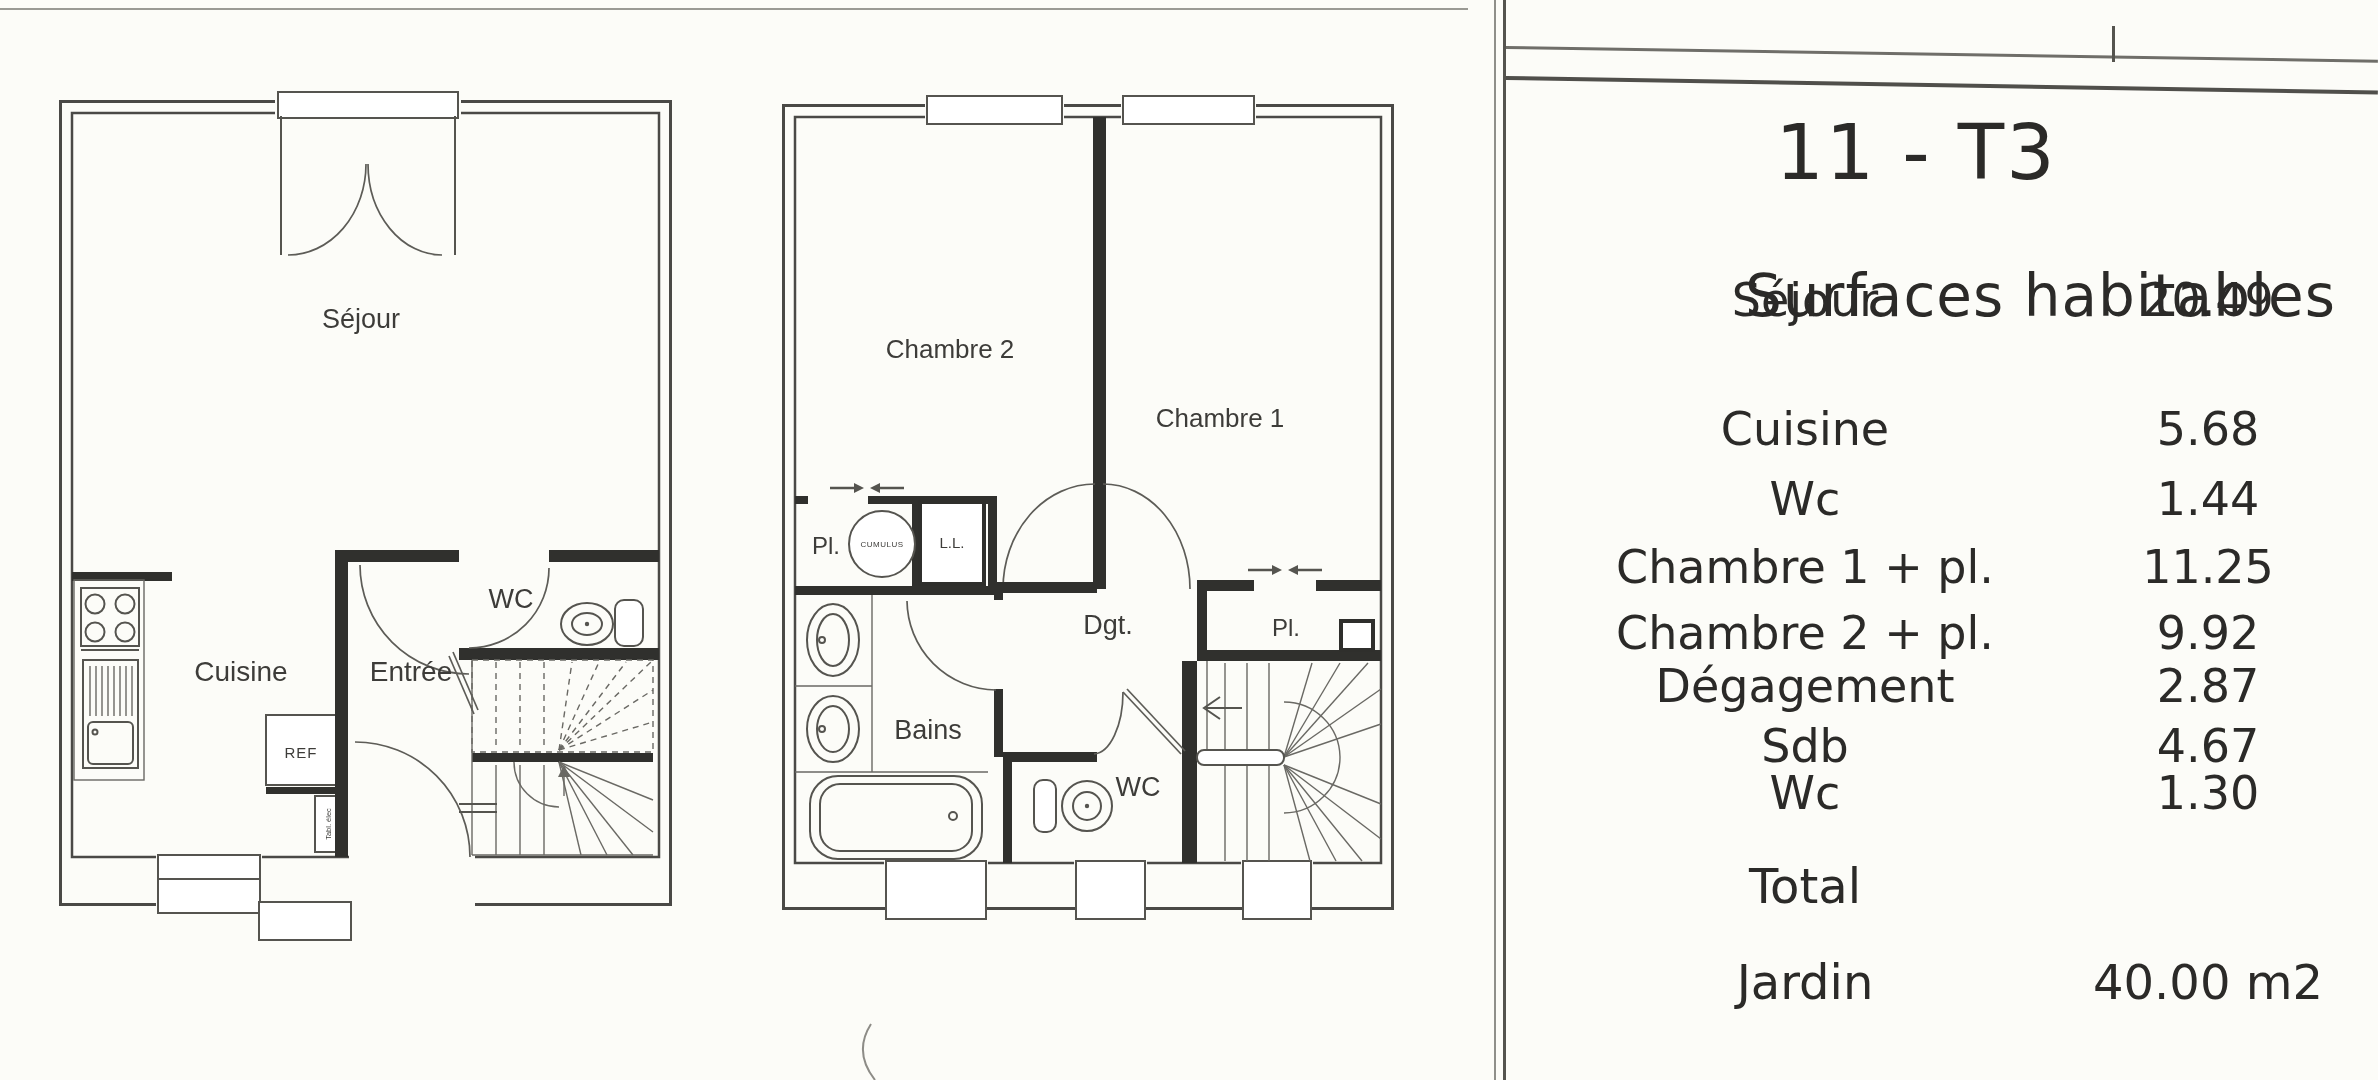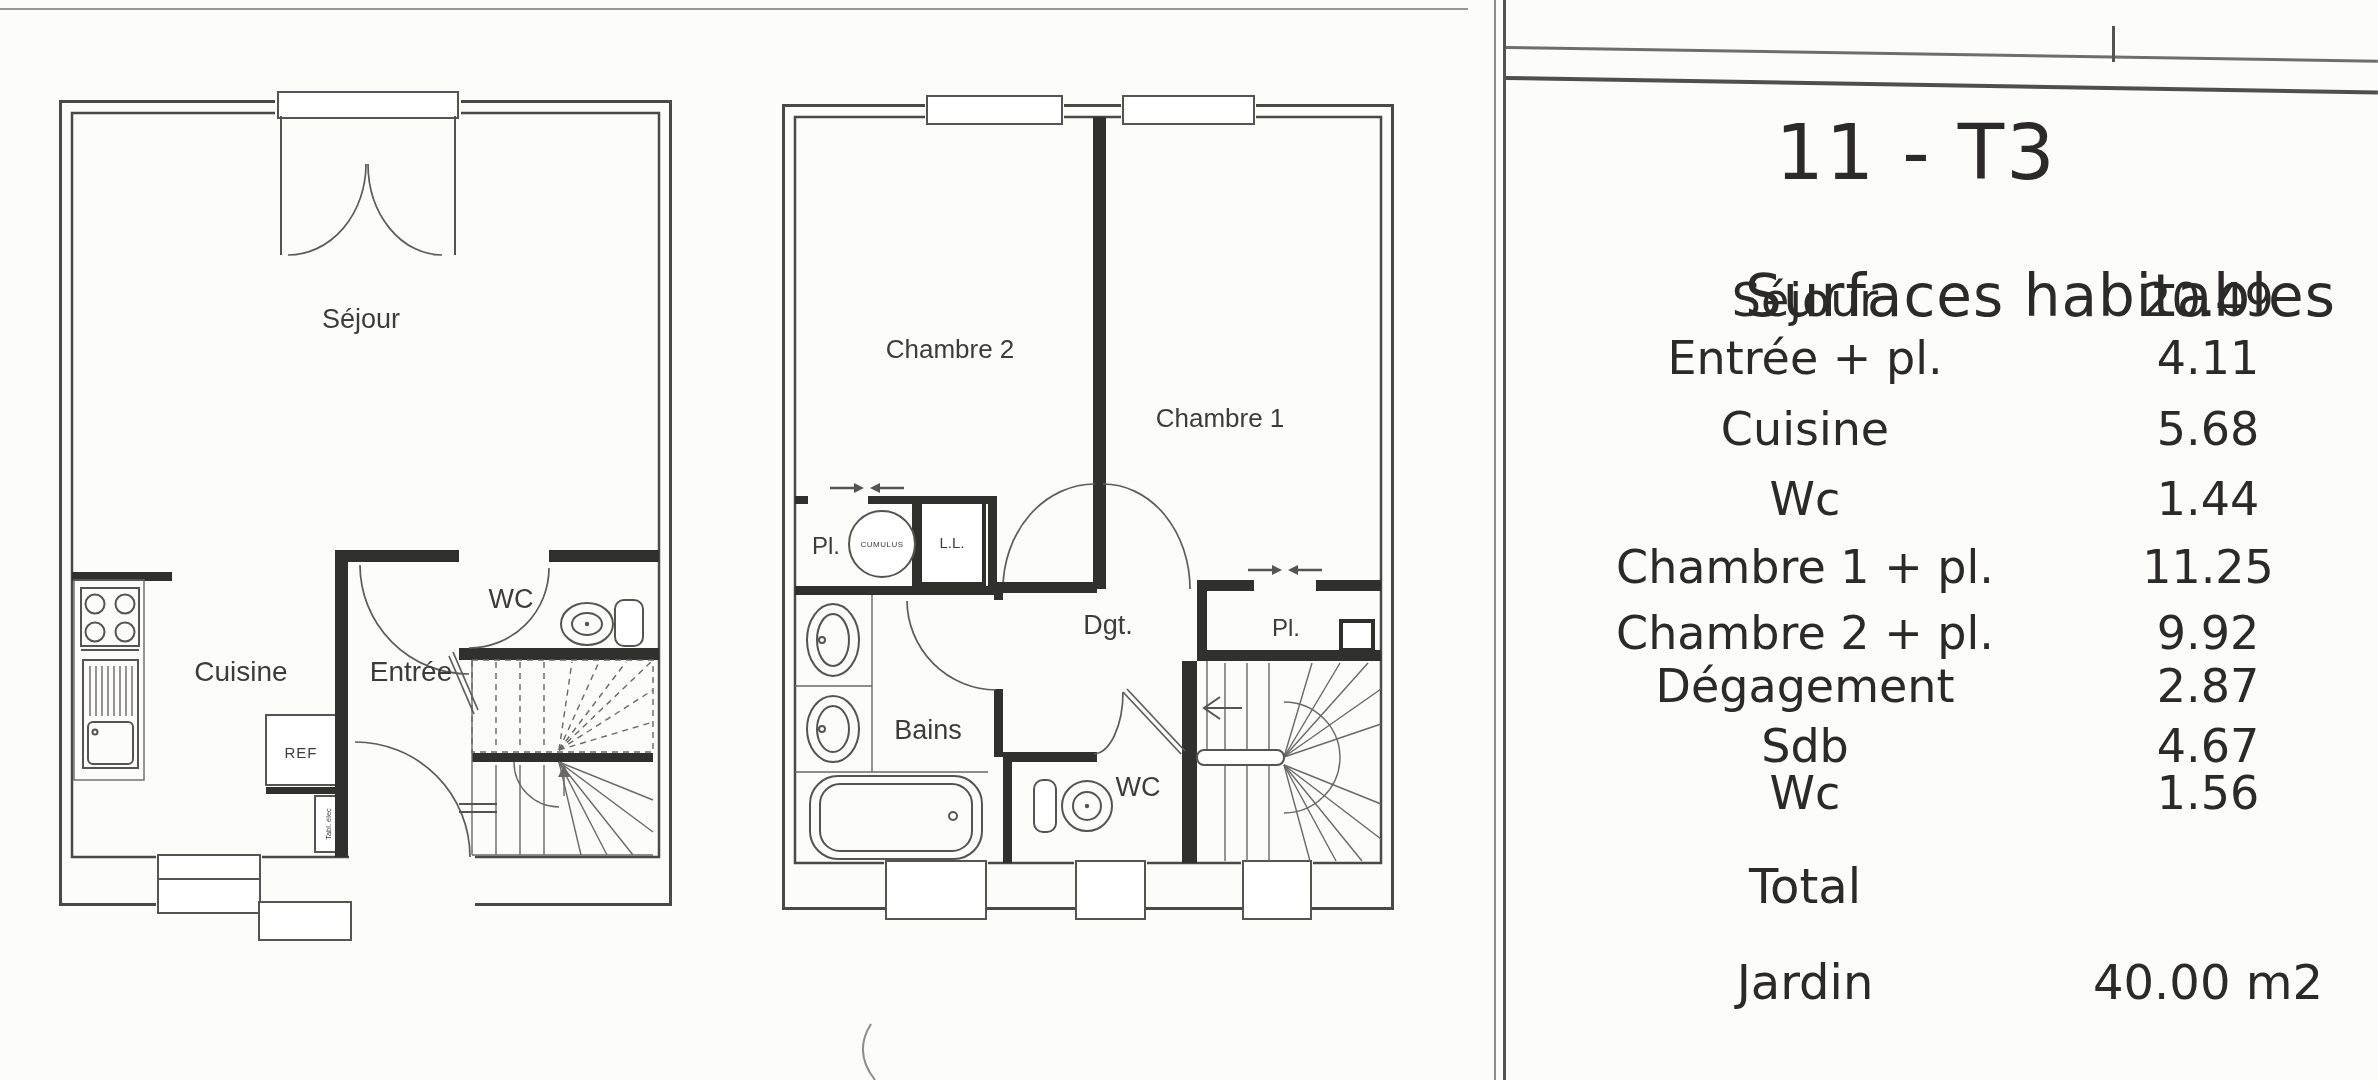--- a/index.html
+++ b/index.html
@@ -291,24 +291,20 @@
     <div class="subtitle">Surfaces habitables</div>
 
     <div class="prow" style="top:272px;">
       
     </div>
 
     <div class="prow" style="top:272px;">
       <span class="lbl">Séjour</span>
       <span class="val">20.49</span>
     </div>
-    <div class="prow" style="top:330px;">
-      <span class="lbl">Entrée + pl.</span>
-      <span class="val">4.11</span>
-    </div>
     <div class="prow" style="top:401px;">
       <span class="lbl">Cuisine</span>
       <span class="val">5.68</span>
     </div>
     <div class="prow" style="top:471px;">
       <span class="lbl">Wc</span>
       <span class="val">1.44</span>
     </div>
     <div class="prow" style="top:539px;">
       <span class="lbl">Chambre 1 + pl.</span>
@@ -321,21 +317,21 @@
     <div class="prow" style="top:658px;text-decoration:underline;">
       <span class="lbl">Dégagement</span>
       <span class="val">2.87</span>
     </div>
     <div class="prow" style="top:718px;">
       <span class="lbl">Sdb</span>
       <span class="val">4.67</span>
     </div>
     <div class="prow" style="top:765px;">
       <span class="lbl">Wc</span>
-      <span class="val">1.56</span>
+      <span class="val">1.30</span>
     </div>
 
     <div class="prow total" style="top:847px;">
       <span class="lbl">Total</span>
     </div>
 
     <div class="prow jardin" style="top:952px;">
       <span class="lbl">Jardin</span>
       <span class="val">40.00 m2</span>
     </div>

